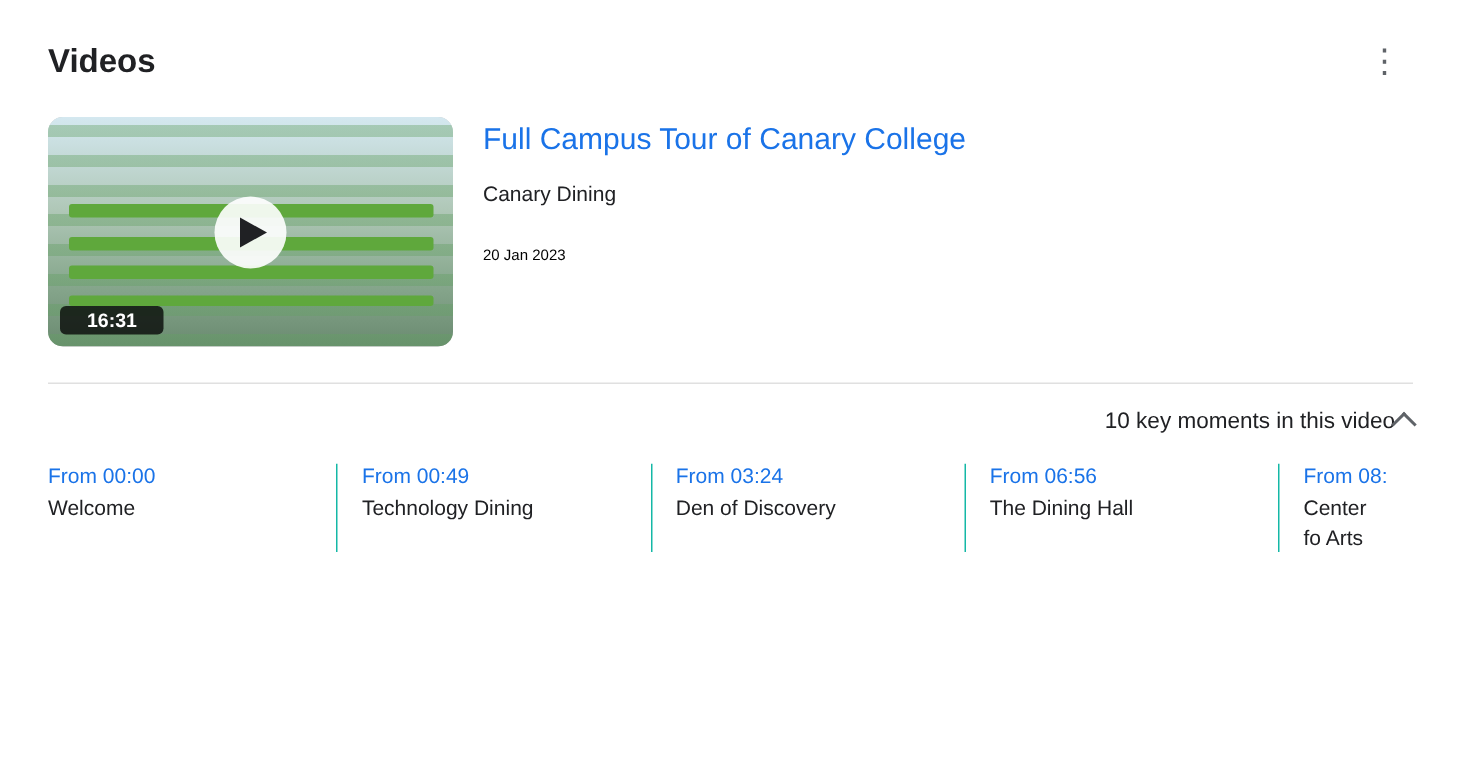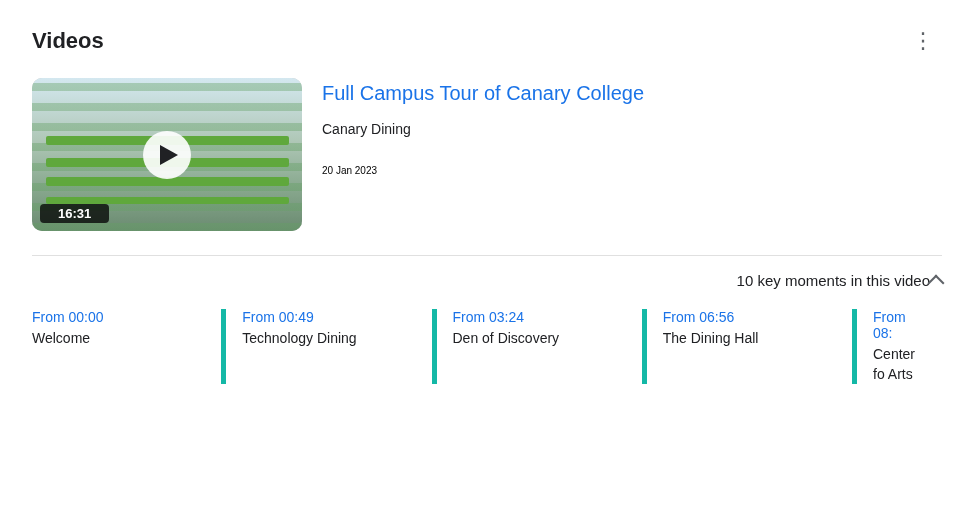--- a/index.html
+++ b/index.html
@@ -162,21 +162,21 @@
     .moments-list {
       display: flex;
       gap: 0;
       overflow: hidden;
     }
 
     .moment-item {
       flex: 1;
       min-width: 0;
       padding: 0 16px 0 0;
-      border-left: 5px solid #14b8a6;
+      border-left: 1px solid #14b8a6;
       padding-left: 16px;
     }
 
     .moment-item:first-child {
       border-left: none;
       padding-left: 0;
     }
 
     .moment-timestamp {
       font-size: 14px;

